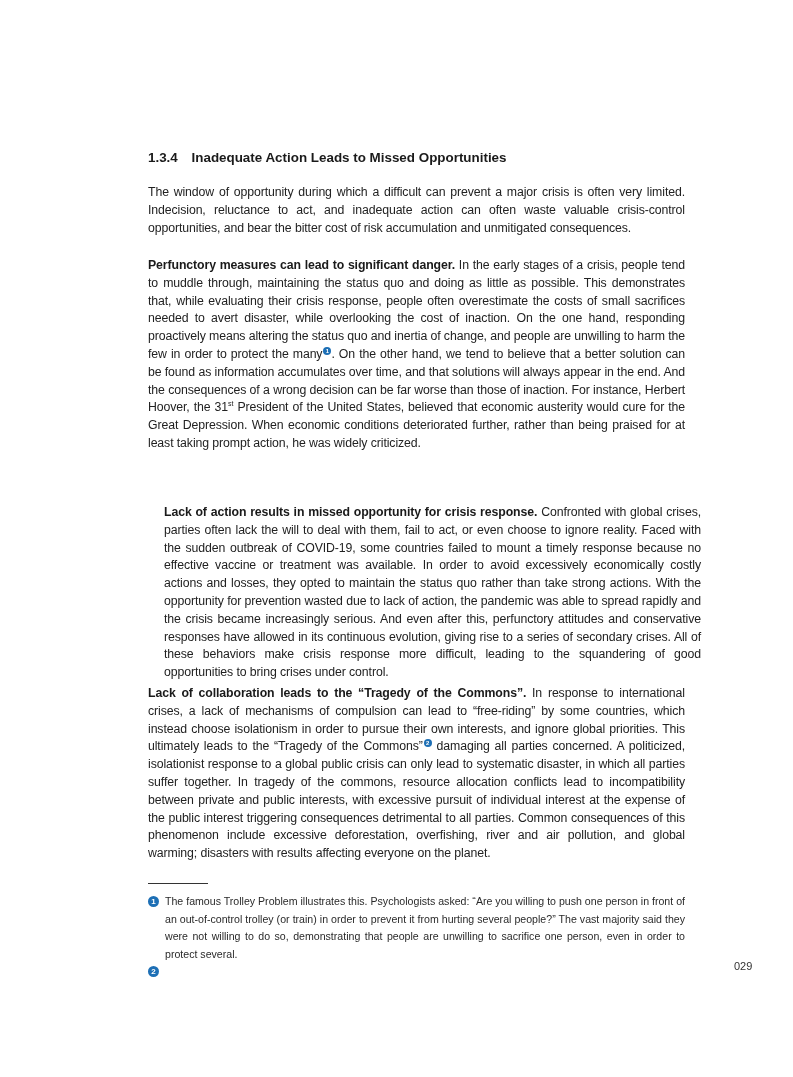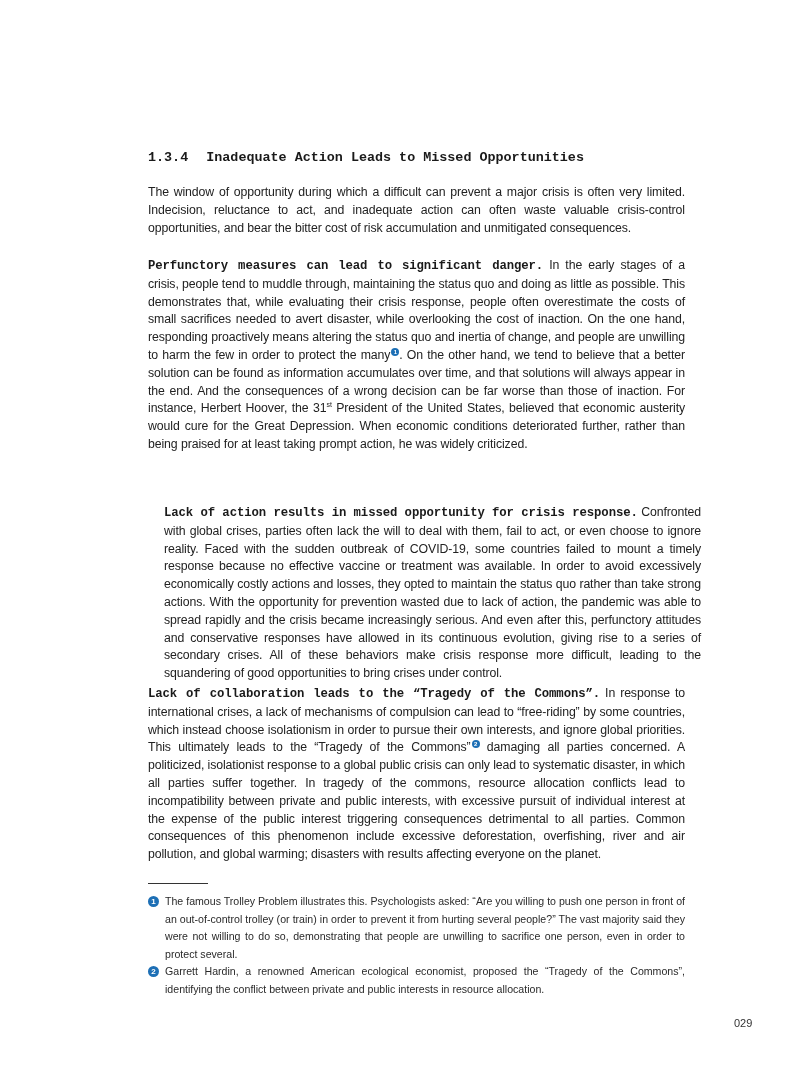--- a/index.html
+++ b/index.html
@@ -1,37 +1,37 @@
 <!DOCTYPE html>
 <html><head>
   <meta charset="utf-8">
   <style>
     html, body { margin: 0; padding: 0; background: #ffffff; }
     body { width: 793px; height: 1077px; position: relative; overflow: hidden;
       font-family: "Liberation Sans", sans-serif; color: #1e1e1e; }
     .page { position: absolute; left: 148px; top: 0; width: 537px; }
-    .heading { position: absolute; top: 150px; left: 0; font-size: 13.4px; font-weight: bold; color: #1a1a1a; white-space: nowrap; font-family: Liberation Mono, monospace; }
+    .heading { position: absolute; top: 150px; left: 0; font-size: 13.4px; font-weight: bold; color: #1a1a1a; white-space: nowrap; }
     .heading .num { margin-right: 10px; }
     .para { position: absolute; left: 0; width: 537px; font-size: 12.3px; line-height: 17.8px;
       text-align: justify; color: #222; letter-spacing: -0.1px; }
-    .para b { font-weight: bold; color: #1a1a1a; font-family: Liberation Mono, monospace; }
+    .para b { font-weight: bold; color: #1a1a1a; }
     #p0 { top: 184px; }
     #p1 { top: 257px; }
     #p2 { top: 488px; }
     #p3 { top: 685px; }
     .fnref { display: inline-block; width: 8px; height: 8px; border-radius: 50%; background: #1d6fb5;
       color: #fff; font-size: 6px; line-height: 8px; text-align: center; font-weight: bold;
       vertical-align: super; margin-left: 1px; }
     sup.ord { font-size: 7px; vertical-align: super; line-height: 0; }
     .rule { position: absolute; top: 883px; left: 0; width: 60px; height: 1px; background: #333; }
     .footnotes { position: absolute; top: 893px; left: 0; width: 537px; font-size: 10.6px; line-height: 17.6px; color: #2a2a2a; }
     .fn { position: relative; padding-left: 17px; text-align: justify; }
     .fn .mark { position: absolute; left: 0; top: 3px; width: 11px; height: 11px; border-radius: 50%; background: #1d6fb5;
       color: #fff; font-size: 8px; line-height: 11px; text-align: center; font-weight: bold; }
-    .pagenum { position: absolute; left: 734px; top: 1017px; font-size: 11px; color: #333; text-align: right; }
+    .pagenum { position: absolute; left: 734px; top: 960px; font-size: 11px; color: #333; text-align: right; }
   </style>
 </head>
 <body>
 
 <div class="page">
   <div class="heading">
     <span class="num">1.3.4</span>
     <span>Inadequate Action Leads to Missed Opportunities</span>
   </div>
 
@@ -53,18 +53,17 @@
 
   <div class="rule"></div>
 
   <div class="footnotes">
     <div class="fn">
       <span class="mark">1</span>
       <span>The famous Trolley Problem illustrates this. Psychologists asked: “Are you willing to push one person in front of an out-of-control trolley (or train) in order to prevent it from hurting several people?” The vast majority said they were not willing to do so, demonstrating that people are unwilling to sacrifice one person, even in order to protect several.</span>
     </div>
     <div class="fn">
       <span class="mark">2</span>
-      <span>Garrett Hardin, a renowned American ecological economist, proposed the “Tragedy of the Commons”, identifying the conflict between private and public interests in resource allocation.</span>
     </div>
   </div>
 </div>
 
 <div class="pagenum">029</div>
 
 </body></html>

